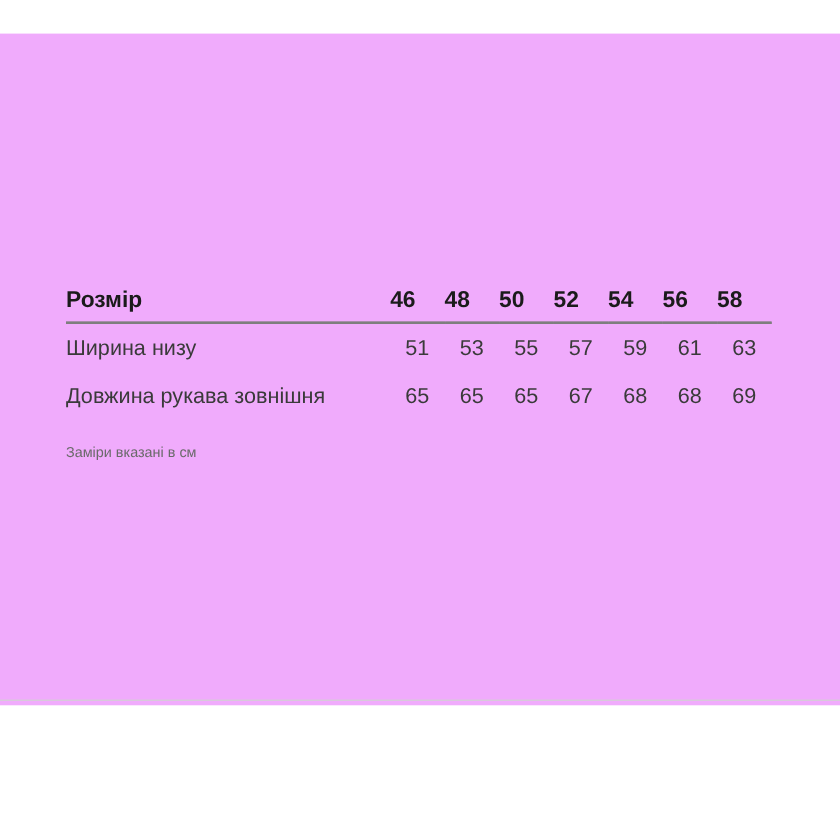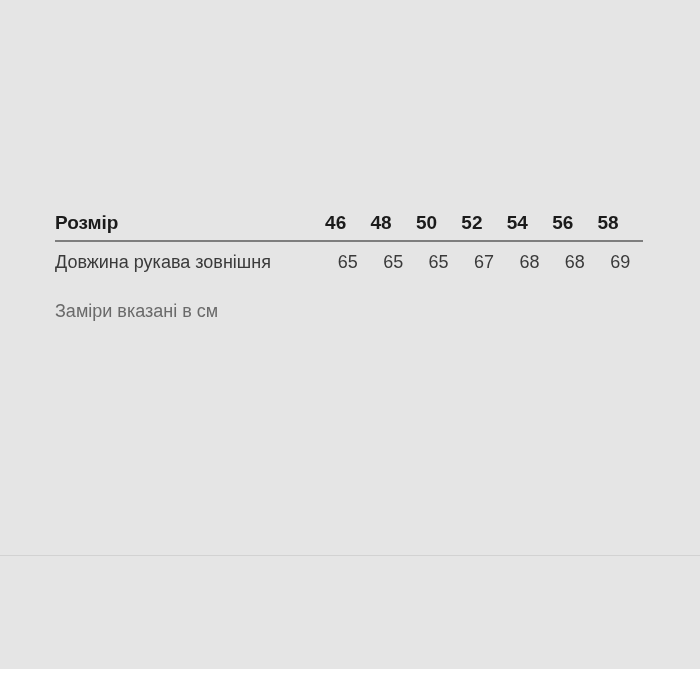--- a/index.html
+++ b/index.html
@@ -1,23 +1,24 @@
 <!DOCTYPE html>
 <html><head>
 <meta charset="utf-8">
 <style>
   * { margin: 0; padding: 0; box-sizing: border-box; }
   html, body { background: #ffffff; }
   .page {
     position: relative;
     width: 700px;
-    height: 669px;
-    background: #e5e5e5;
+    height: 560px;
+    background: #f0abfc;
     overflow: hidden;
     font-family: "Liberation Sans", "DejaVu Sans", sans-serif;
+    margin-top: 28px;
   }
   .table-wrap {
     position: absolute;
     left: 55px;
     top: 211px;
     width: 588px;
   }
   table.size-table {
     width: 100%;
     border-collapse: collapse;
@@ -45,21 +46,21 @@
     vertical-align: middle;
   }
   tbody td.label {
     text-align: left;
     white-space: pre-line;
     padding-right: 10px;
   }
   tbody td.num { text-align: center; }
   .note {
     margin-top: 19px;
-    font-size: 18px;
+    font-size: 12px;
     color: #6a6a6a;
   }
   .bottom-divider {
     position: absolute;
     left: 0;
     top: 555px;
     width: 700px;
     height: 1px;
     background: #d2d2d2;
   }
@@ -88,20 +89,30 @@
           <th class="num">48</th>
           <th class="num">50</th>
           <th class="num">52</th>
           <th class="num">54</th>
           <th class="num">56</th>
           <th class="num">58</th>
         </tr>
       </thead>
       <tbody>
         <tr>
+          <td class="label">Ширина низу</td>
+          <td class="num">51</td>
+          <td class="num">53</td>
+          <td class="num">55</td>
+          <td class="num">57</td>
+          <td class="num">59</td>
+          <td class="num">61</td>
+          <td class="num">63</td>
+        </tr>
+        <tr>
           <td class="label">Довжина рукава зовнішня</td>
           <td class="num">65</td>
           <td class="num">65</td>
           <td class="num">65</td>
           <td class="num">67</td>
           <td class="num">68</td>
           <td class="num">68</td>
           <td class="num">69</td>
         </tr>
       </tbody>

